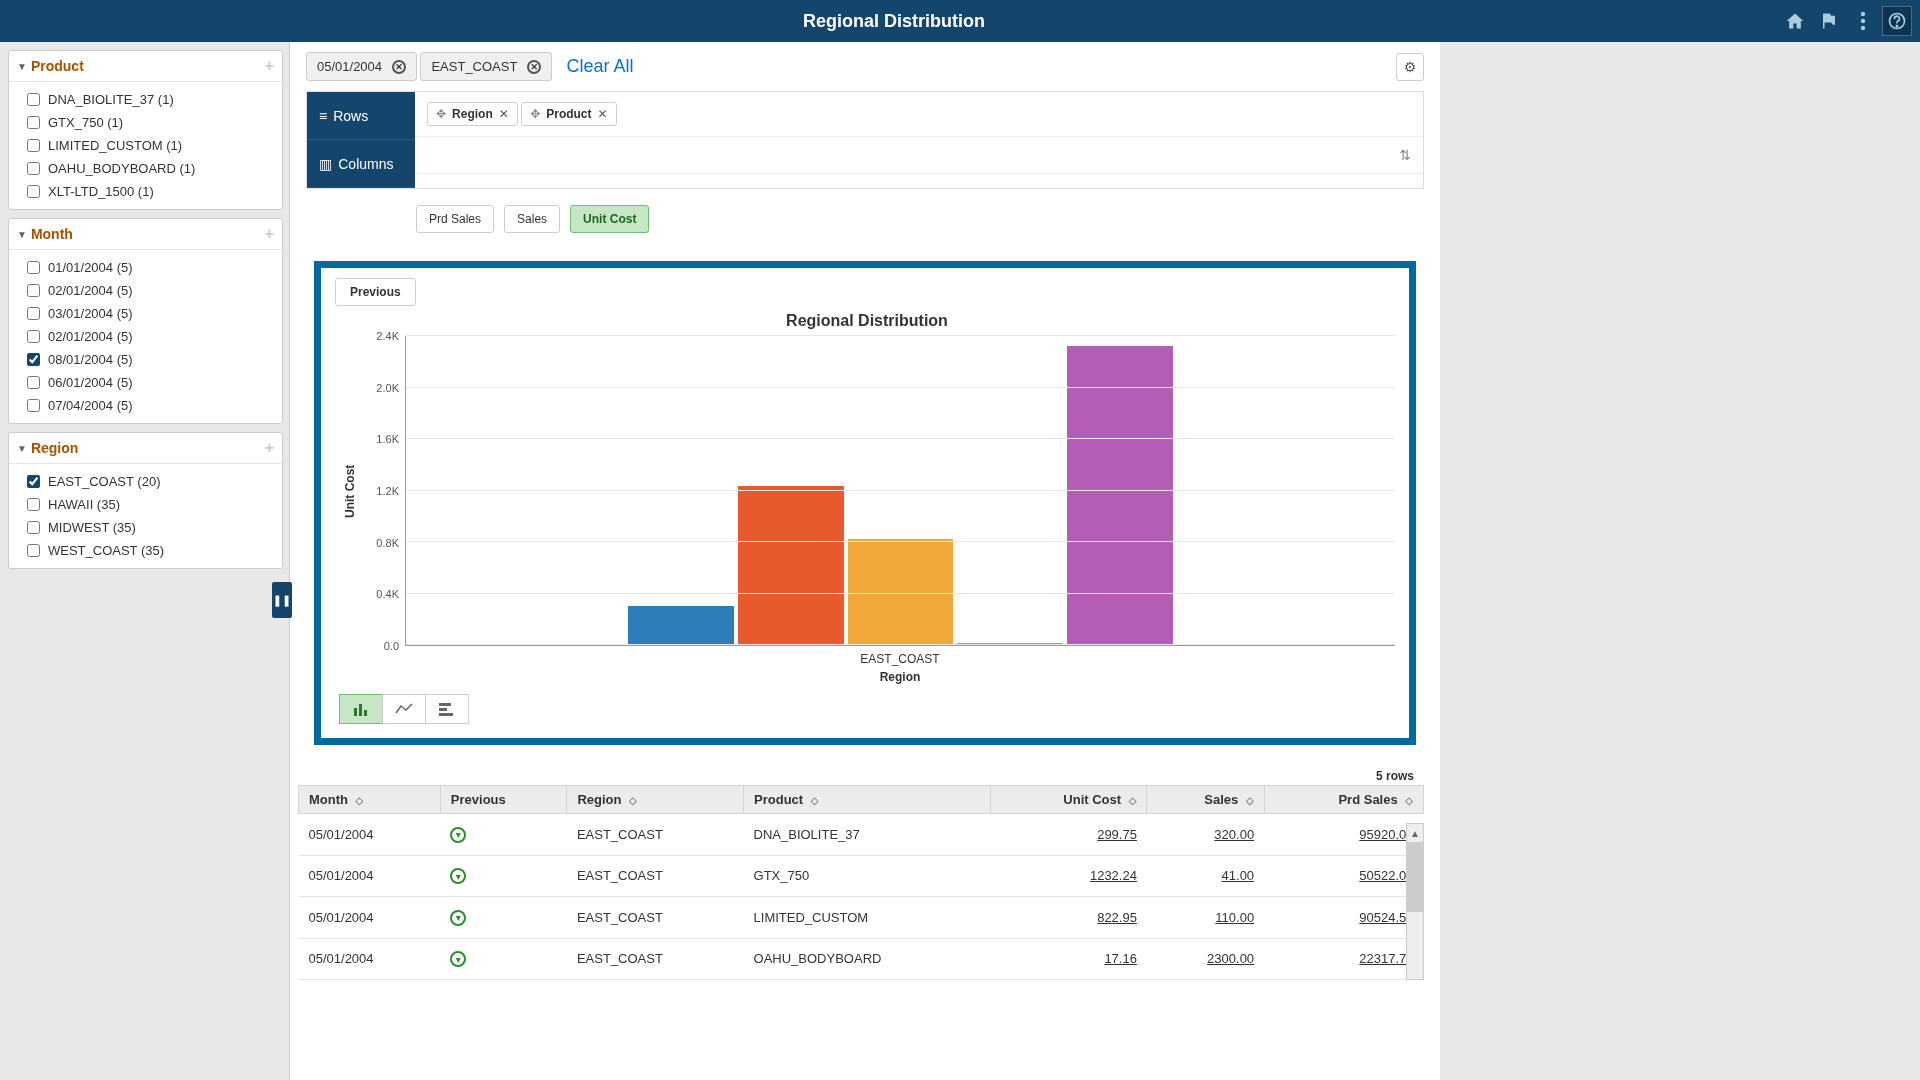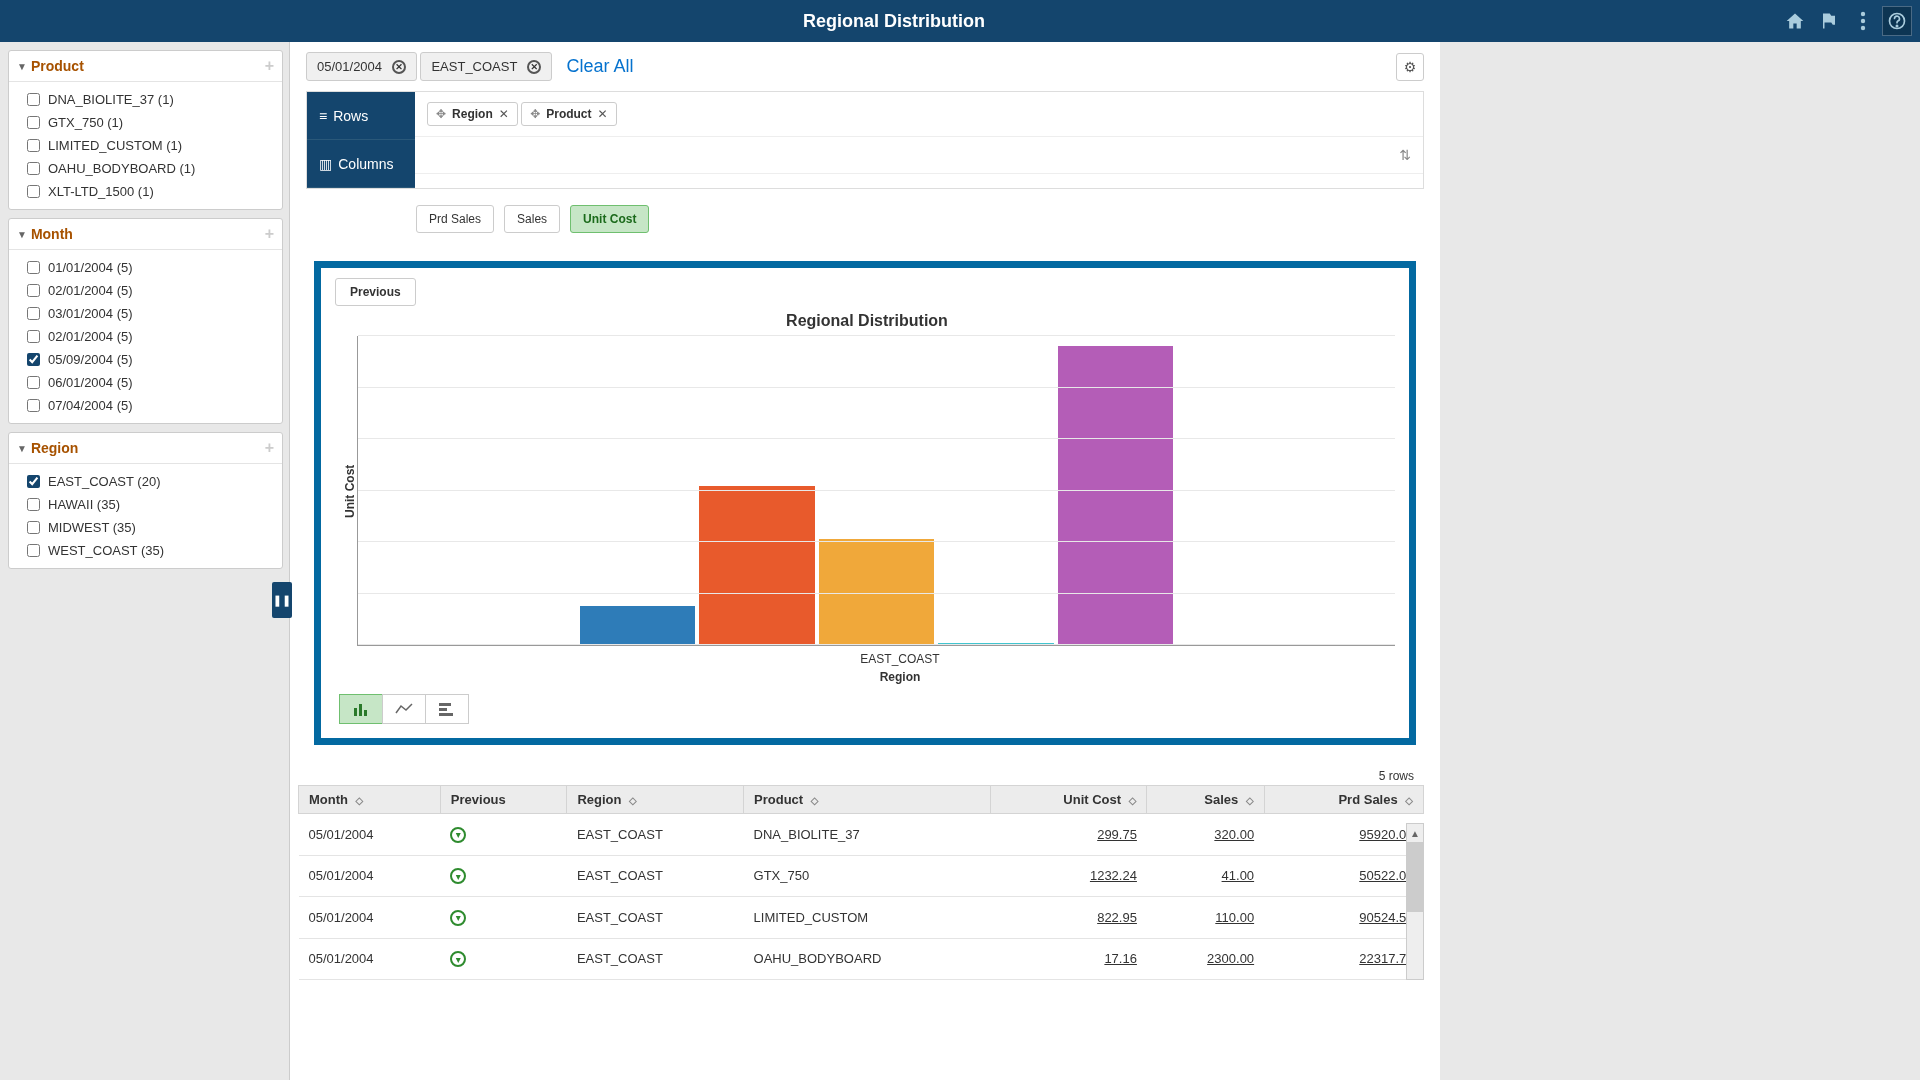--- a/index.html
+++ b/index.html
@@ -48,21 +48,21 @@
 .grid-line { position:absolute; left:0; right:0; border-top:1px solid #e8e8e8;}
 .bars { position:absolute; left:0; right:0; bottom:0; top:0; display:flex; align-items:flex-end; padding: 0 220px;}
 .bar { flex:1; margin: 0 2px;}
 .x-axis-wrap { margin-left:66px;}
 .x-tick { text-align:center; font-size:12px; padding-top:6px;}
 .x-label { text-align:center; font-size:12px; font-weight:bold; padding-top:4px;}
 .chart-type-row { display:flex; gap:0; margin-top:10px;}
 .chart-type-btn { width:44px; height:30px; border:1px solid #ccc; display:flex; align-items:center; justify-content:center; cursor:pointer; background:#fff; font-size:14px; color:#555;}
 .chart-type-btn.active { background:#C6E6C6; border-color:#6FBF6F;}
 .chart-type-btn:not(:first-child){ margin-left:-1px;}
-.rows-info { text-align:right; font-size:12px; padding: 0 26px 2px 0; font-weight:normal;}
+.rows-info { text-align:right; font-size:12px; padding: 0 26px 2px 0; font-weight:bold;}
 .table-wrap { margin: 0 16px 0 8px; position:relative;}
 .data-table { width:100%; border-collapse:collapse; font-size:13px;}
 .data-table thead th { background:#ececec; border:1px solid #d4d4d4; text-align:left; font-weight:bold; padding:6px 10px; position:relative;}
 .data-table thead th .sort { color:#888; font-size:10px; margin-left:4px;}
 .data-table thead th.num { text-align:right;}
 .data-table tbody td { border-bottom:1px solid #e4e4e4; padding: 12px 10px;}
 .data-table tbody td.num { text-align:right;text-decoration:underline;}
 .action-circ { width:16px; height:16px; border:2px solid #2e8b2e; border-radius:50%; display:inline-flex; align-items:center; justify-content:center; color:#2e8b2e; font-size:10px; cursor:pointer;}
 .vscroll { position:absolute; right:0; top:38px; bottom:0; width:18px; background:#eee; border:1px solid #ccc;}
 .vscroll .thumb { width:100%; height:70px; background:#ccc;}
@@ -153,21 +153,21 @@
             <div class="facet-item">
               <input type="checkbox" style="">
               <span>03/01/2004 (5)</span>
             </div>
             <div class="facet-item">
               <input type="checkbox" style="">
               <span>02/01/2004 (5)</span>
             </div>
             <div class="facet-item">
               <input type="checkbox" checked="" style="">
-              <span>05/09/2004 (5)</span>
+              <span>08/01/2004 (5)</span>
             </div>
             <div class="facet-item">
               <input type="checkbox" style="">
               <span>06/01/2004 (5)</span>
             </div>
             <div class="facet-item">
               <input type="checkbox" style="">
               <span>07/04/2004 (5)</span>
             </div>
           </div>
@@ -247,20 +247,29 @@
         <span class="m-chip">Prd Sales</span>
         <span class="m-chip">Sales</span>
         <span class="m-chip active">Unit Cost</span>
       </div>
 
     <div class="chart-panel">
       <div class="prev-btn">Previous</div>
       <div class="chart-title">Regional Distribution</div>
       <div class="chart-area">
         <div class="y-label">Unit Cost</div>
+        <div class="y-axis" id="yaxis">
+            <div style="bottom: 100%;">2.4K</div>
+            <div style="bottom: 83.3333%;">2.0K</div>
+            <div style="bottom: 66.6667%;">1.6K</div>
+            <div style="bottom: 50%;">1.2K</div>
+            <div style="bottom: 33.3333%;">0.8K</div>
+            <div style="bottom: 16.6667%;">0.4K</div>
+            <div style="bottom: 0%;">0.0</div>
+          </div>
         <div class="plot" id="plot">
           <div class="bars" id="bars">
               <div class="bar" style="height: 12.4896%; background: rgb(46, 124, 184);"></div>
               <div class="bar" style="height: 51.3433%; background: rgb(232, 90, 44);"></div>
               <div class="bar" style="height: 34.2896%; background: rgb(240, 168, 58);"></div>
               <div class="bar" style="height: 0.715%; background: rgb(65, 197, 207);"></div>
               <div class="bar" style="height: 96.6667%; background: rgb(180, 93, 183);"></div>
             </div>
         <div class="grid-line" style="bottom: 100%;"></div>
             <div class="grid-line" style="bottom: 83.3333%;"></div>

